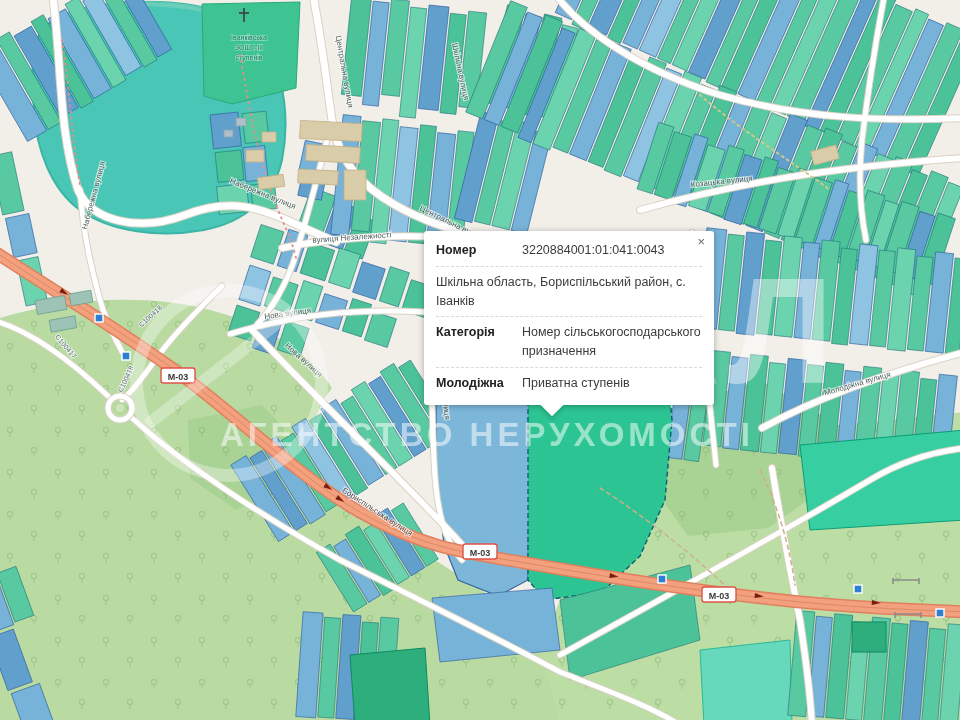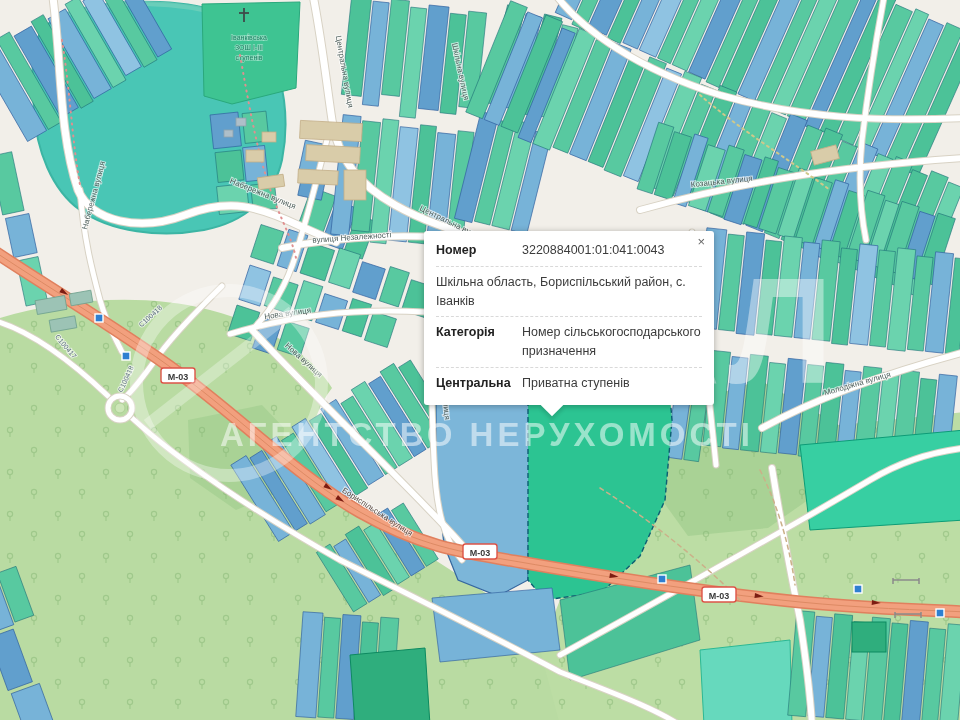--- a/index.html
+++ b/index.html
@@ -523,18 +523,18 @@
     <div class="pvalue">3220884001:01:041:0043</div>
   </div>
   <div class="prow">
     <div class="pvalue">Шкільна область, Бориспільський район, с. Іванків</div>
   </div>
   <div class="prow">
     <div class="plabel">Категорія</div>
     <div class="pvalue">Номер сільськогосподарського призначення</div>
   </div>
   <div class="prow">
-    <div class="plabel">Центральна</div>
+    <div class="plabel">Молодіжна</div>
     <div class="pvalue">Приватна ступенів</div>
   </div>
 </div>
 
 </div>
 
 </body></html>

